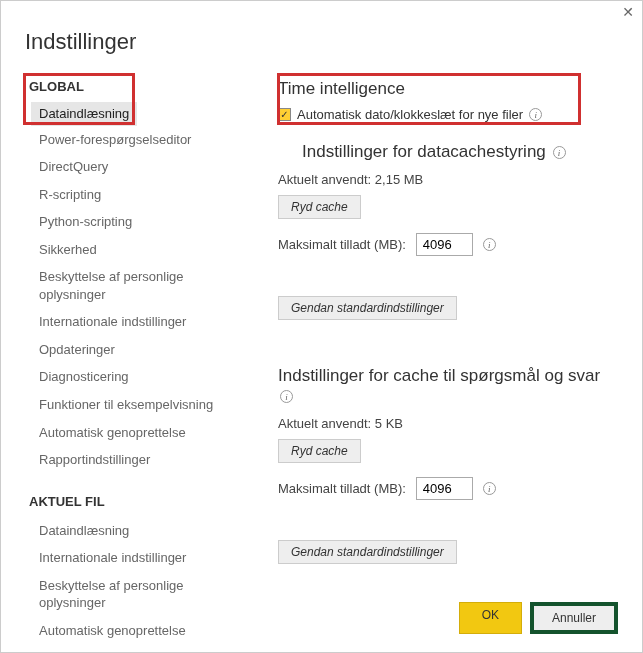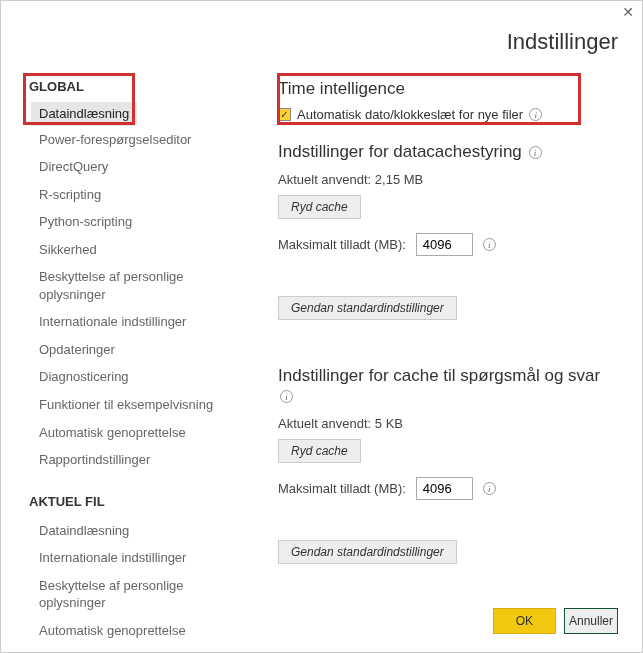--- a/index.html
+++ b/index.html
@@ -29,21 +29,20 @@
   .close-x {
     font-size: 14px;
     color: #666;
     cursor: pointer;
   }
   .dialog-title {
     font-size: 22px;
     font-weight: 300;
     color: #333;
     padding: 6px 24px 18px 24px;
-    text-align: right;
   }
   .body {
     flex: 1;
     display: flex;
     padding: 0 24px 0 24px;
     overflow: hidden;
     position: relative;
   }
   .sidebar {
     width: 235px;
@@ -92,21 +91,21 @@
     width: 304px;
     height: 52px;
     pointer-events: none;
   }
   .section-title {
     font-size: 17px;
     font-weight: 400;
     color: #333;
     margin: 6px 0 8px 0;
   }
-  .section-title.small-gap { margin-top: 20px; }
+  .section-title.small-gap { margin-top: 20px; margin-left: 24px; }
   .checkbox-row {
     display: flex;
     align-items: center;
     gap: 6px;
     margin-bottom: 6px;
     font-size: 13px;
     color: #333;
   }
   .checkbox {
     width: 13px;
@@ -170,22 +169,22 @@
   }
   .btn-ok {
     background: #f2c811;
     border: 1px solid #d4ad0a;
     padding: 5px 22px;
     font-size: 12px;
     cursor: pointer;
   }
   .btn-cancel {
     background: #eee;
-    border: 1px solid #14532d;
-    padding: 5px 4px;
+    border: 4px solid #14532d;
+    padding: 5px 18px;
     font-size: 12px;
     cursor: pointer;
   }
   .gap-block { height: 26px; }
 </style>
 </head>
 <body>
 
 <div class="dialog">
 

